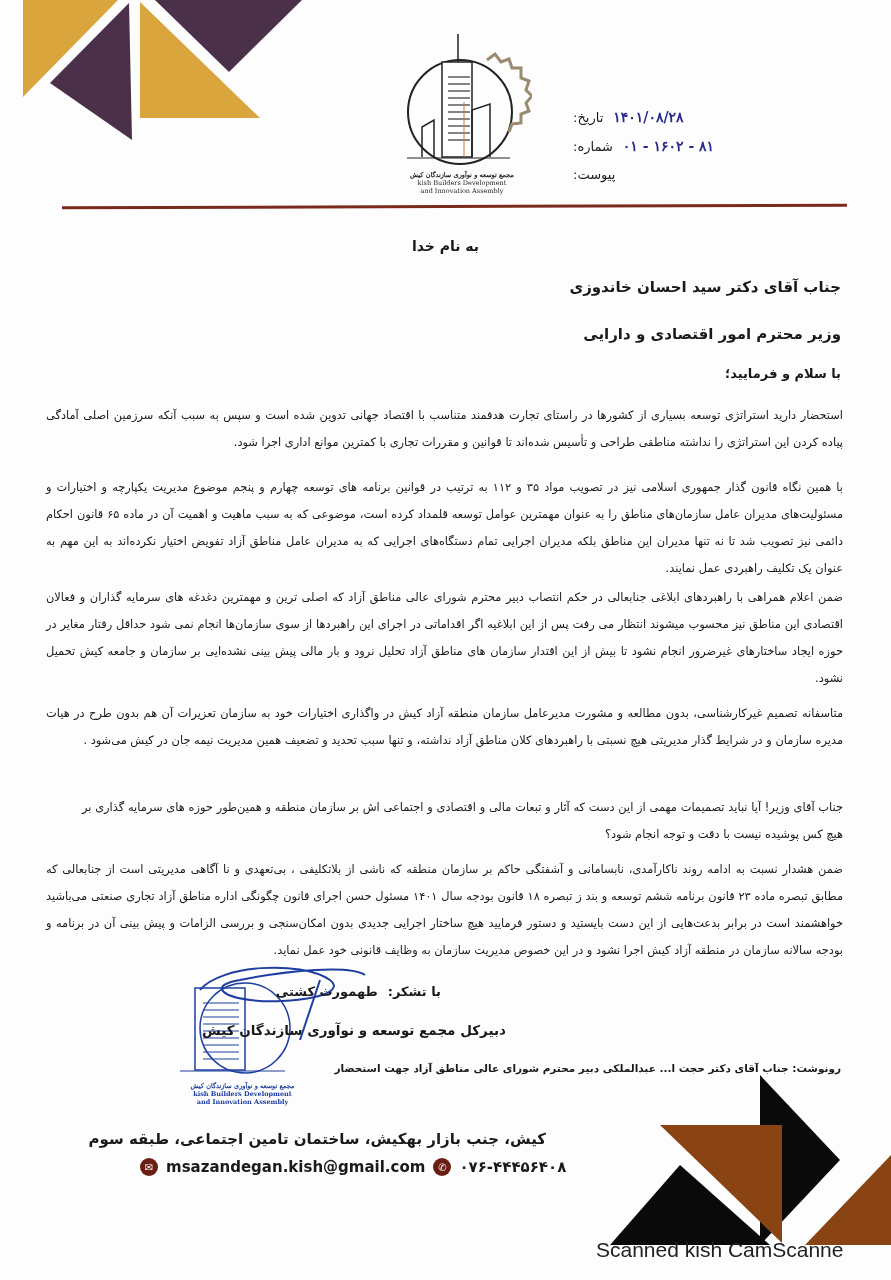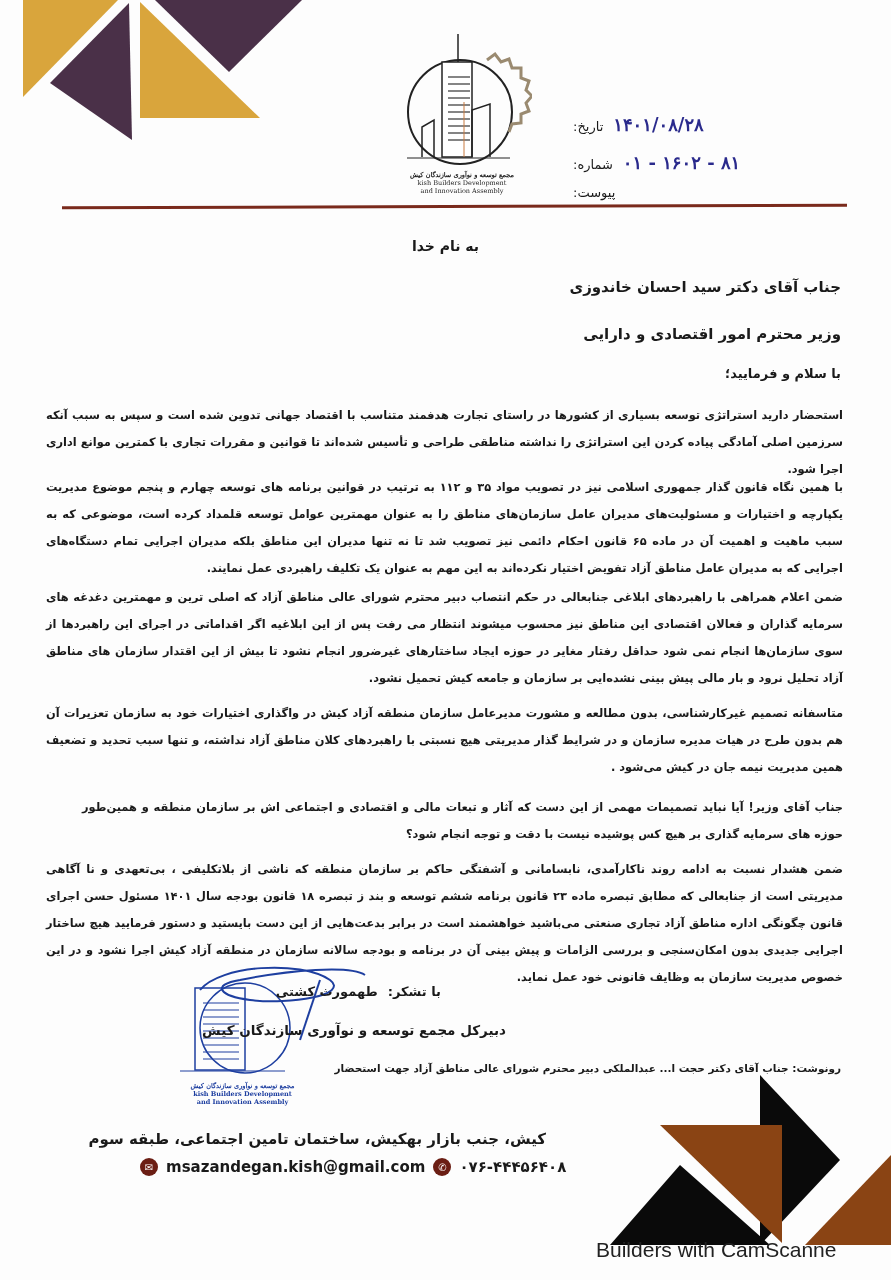--- a/index.html
+++ b/index.html
@@ -5,26 +5,26 @@
   html,body{margin:0;padding:0;}
   body{width:891px;height:1280px;position:relative;background:#fdfdfd;overflow:hidden;
        font-family:"DejaVu Sans",sans-serif;color:#1a1a1a;}
   .abs{position:absolute;}
   .rtl{direction:rtl;text-align:right;}
   .decor svg{display:block;}
   .logo-top{left:392px;top:32px;width:140px;height:165px;}
   .logo-caption{font-size:6.5px;text-align:center;line-height:8px;color:#222;font-family:"DejaVu Serif",serif;}
   .meta{right:58px;top:103px;width:260px;font-size:13px;line-height:28px;}
   .meta .row{display:flex;flex-direction:row-reverse;gap:10px;align-items:baseline;}
-  .meta .val{color:#2a2a8c;font-size:18px;font-weight:bold;font-family:"DejaVu Serif",serif;letter-spacing:1px;margin-top:8px;}
+  .meta .val{color:#2a2a8c;font-size:14px;font-weight:bold;font-family:"DejaVu Serif",serif;letter-spacing:1px;}
   .rule{left:62px;top:205px;width:785px;height:3px;background:#7a2a1c;transform:rotate(-0.2deg);}
   .bismillah{left:0;width:891px;top:238px;text-align:center;font-weight:bold;font-size:14px;}
   .addr{right:50px;font-weight:bold;font-size:15px;}
   .greet{right:50px;font-weight:bold;font-size:13px;}
-  .body{left:46px;right:48px;font-size:11.4px;line-height:27px;font-weight:bold;text-align:justify;}
+  .body{left:46px;right:48px;font-size:11.4px;line-height:27px;font-weight:normal;text-align:justify;}
   .body p{margin:0;}
   .sign1{right:450px;top:984px;font-size:13px;font-weight:bold;}
   .sign2{right:385px;top:1022px;font-size:13.5px;font-weight:bold;}
   .cc{right:50px;top:1062px;font-size:10.5px;font-weight:bold;}
   .logo-bottom{left:175px;top:968px;width:135px;height:150px;}
   .footer-addr{right:345px;top:1130px;font-size:15px;font-weight:bold;}
   .footer-contact{left:140px;top:1158px;display:flex;align-items:center;gap:8px;font-size:15px;font-weight:bold;}
   .ficon{width:18px;height:18px;border-radius:50%;background:#6b1e14;color:#fff;font-size:10px;display:flex;align-items:center;justify-content:center;}
   .phone{direction:ltr;font-family:"DejaVu Sans",sans-serif;letter-spacing:1px;}
   .watermark{left:596px;top:1238px;font-size:21px;color:#222;font-family:"Liberation Sans",sans-serif;white-space:nowrap;}
@@ -159,13 +159,13 @@
 
 <div class="abs decor" style="left:600px;top:1075px;width:291px;height:170px;">
   <svg width="291" height="170" viewBox="0 0 291 170">
     <polygon points="160,0 160,170 240,85" fill="#0a0a0a"></polygon>
     <polygon points="60,50 182,50 182,168" fill="#8a4414"></polygon>
     <polygon points="10,170 80,90 170,170" fill="#0a0a0a"></polygon>
     <polygon points="205,170 291,80 291,170" fill="#8a4414"></polygon>
   </svg>
 </div>
 
-<div class="abs watermark">Builders with CamScanne</div>
+<div class="abs watermark">Scanned kish CamScanne</div>
 
 </body></html>

